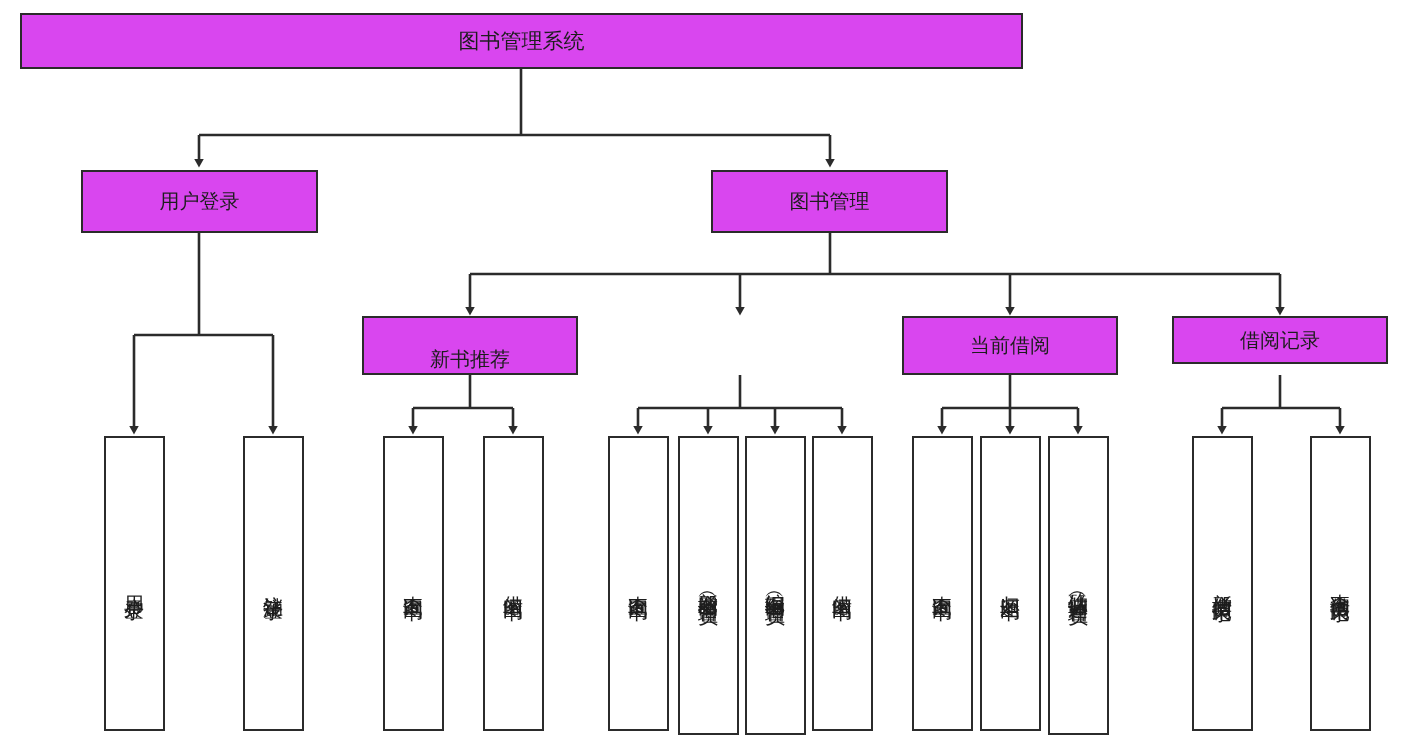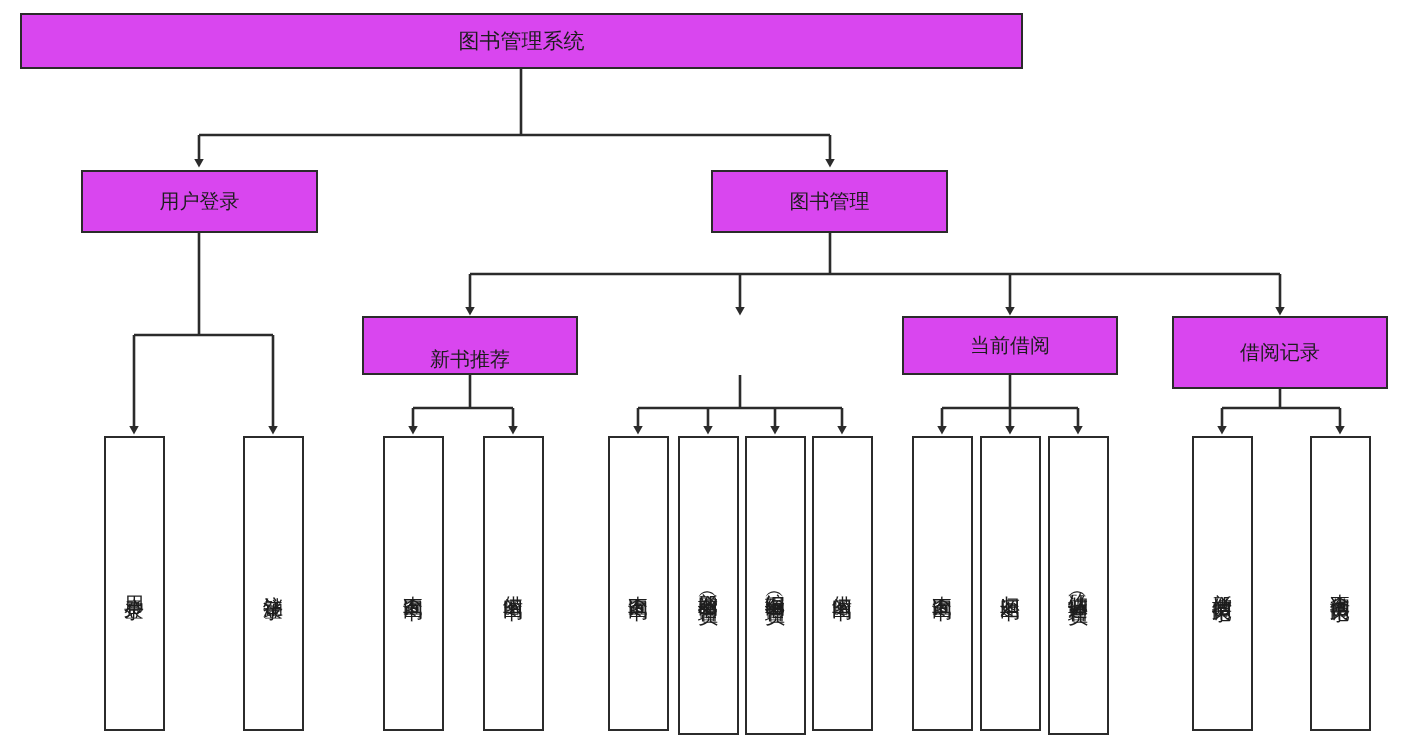--- a/index.html
+++ b/index.html
@@ -83,21 +83,21 @@
   <div class="node level1" style="left:711px;top:170px;width:237px;height:63px;">
     <span>图书管理</span>
   </div>
 
   <div class="node level2" style="left:362px;top:316px;width:216px;height:59px;align-items:flex-end;">
     <span>新书推荐</span>
   </div>
   <div class="node level2" style="left:902px;top:316px;width:216px;height:59px;">
     <span>当前借阅</span>
   </div>
-  <div class="node level2" style="left:1172px;top:316px;width:216px;height:73px;">
+  <div class="node level2" style="left:1172px;top:316px;width:216px;height:48px;">
     <span>借阅记录</span>
   </div>
 
   <div class="leaf" style="left:104px;top:436px;width:61px;height:295px;">
     <span class="vtext">用户登录</span>
   </div>
   <div class="leaf" style="left:243px;top:436px;width:61px;height:295px;">
     <span class="vtext">注销登录</span>
   </div>
 

